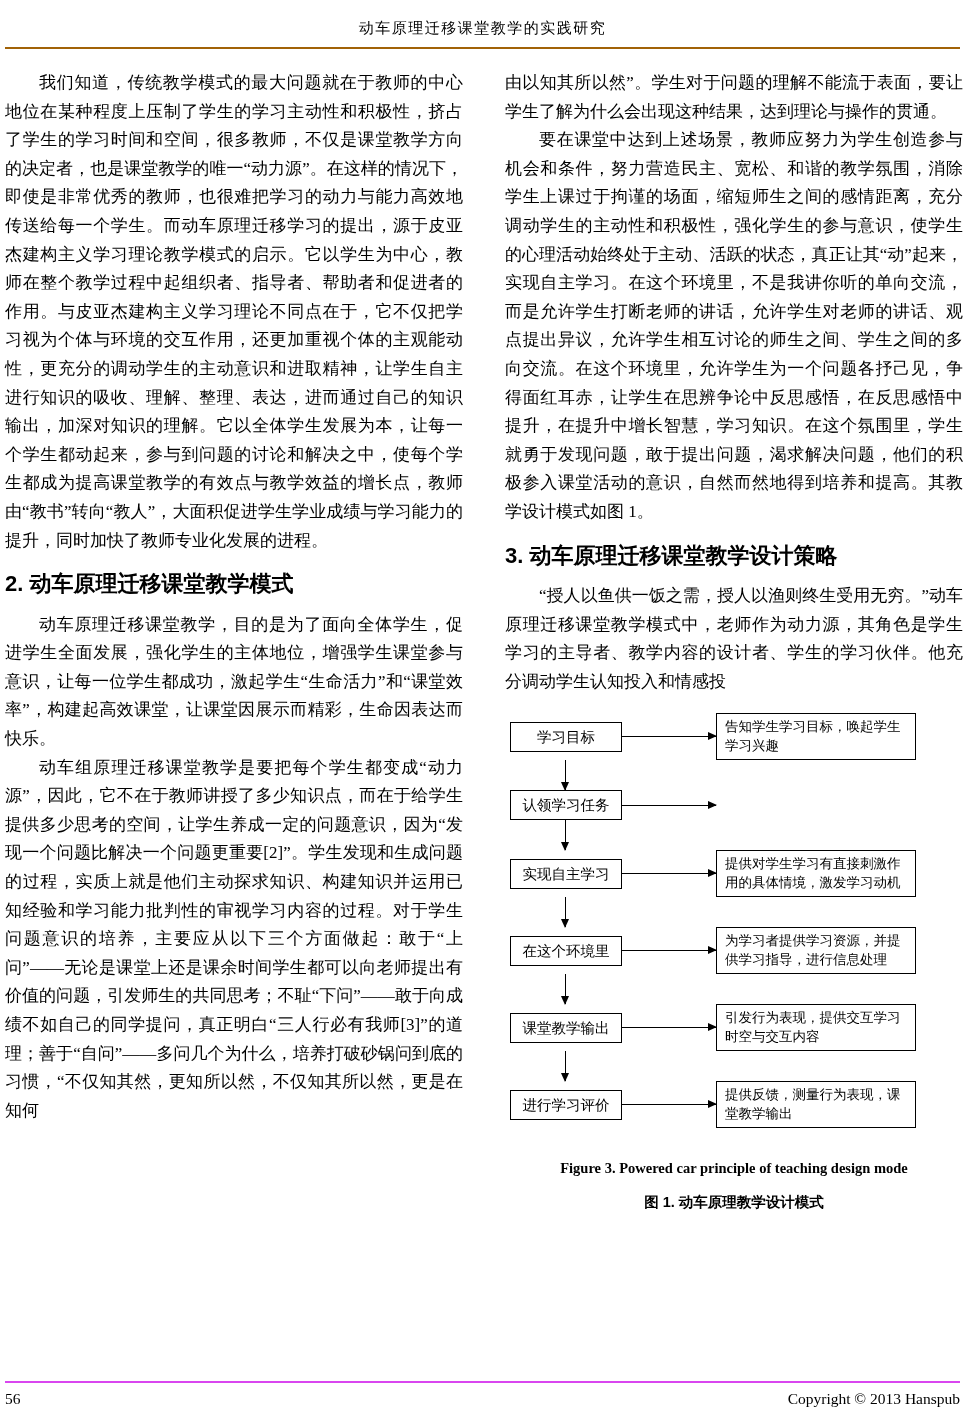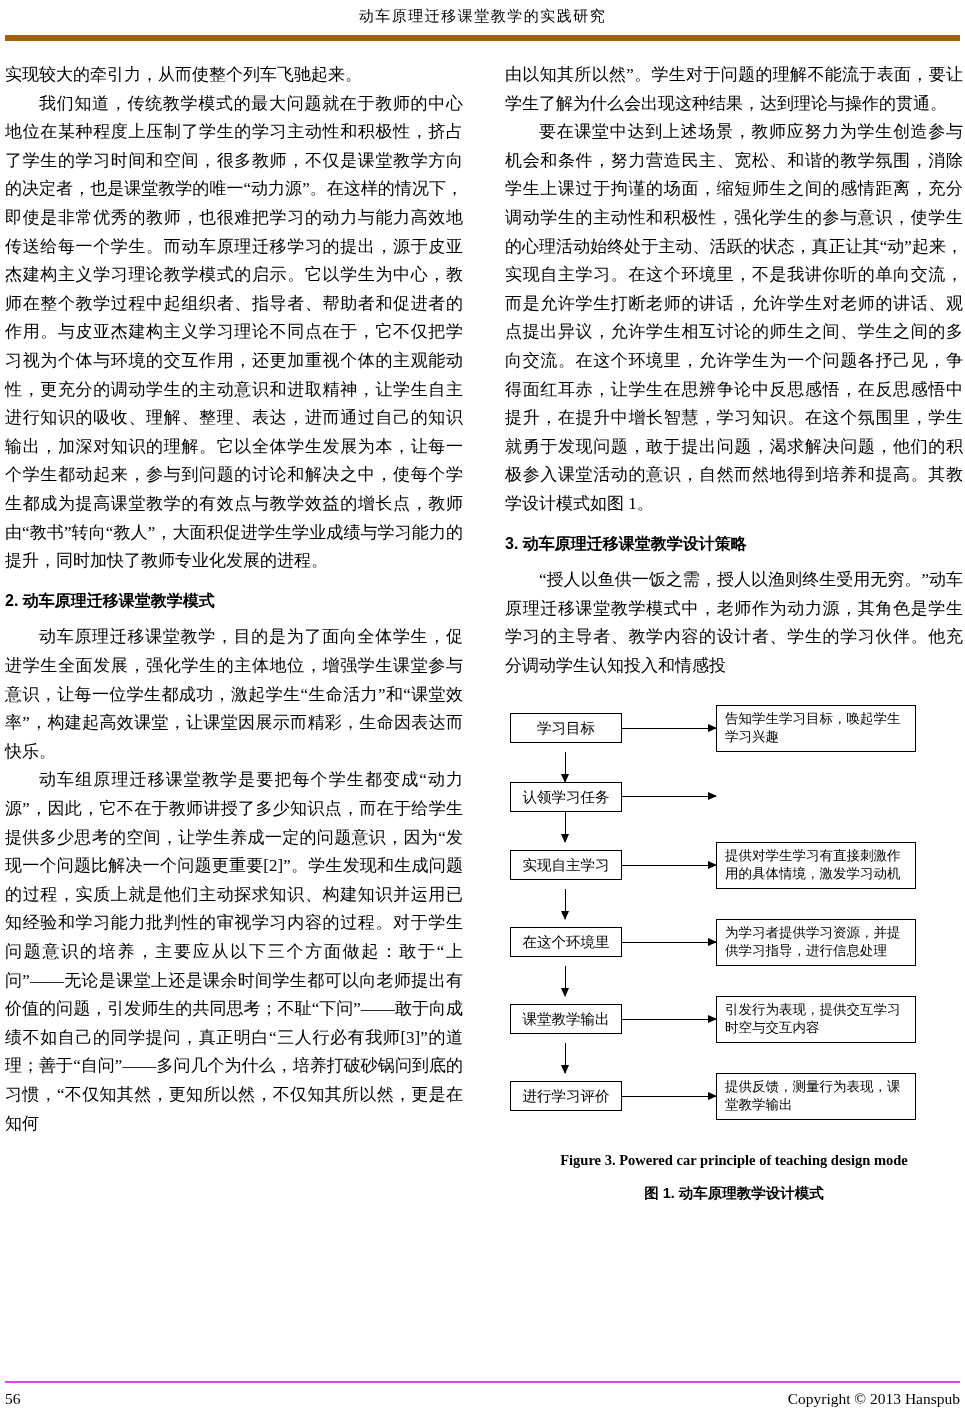--- a/index.html
+++ b/index.html
@@ -7,47 +7,47 @@
     position:relative;
     width:965px; height:1414px;
     margin:0 auto;
     box-sizing:border-box;
     background:#ffffff;
     color:#000;
     font-family:"Liberation Serif","DejaVu Serif",serif;
     overflow:hidden;
   }
   .header {
-    margin:0 5px;
+    margin:12px 5px;
     padding-top:7px;
     padding-bottom:9px;
-    border-bottom:6px solid #a16207;
+    border-bottom:2px solid #a16207;
     text-align:center;
   }
   .header-title { font-size:15px; letter-spacing:1.5px; }
 
   .columns { display:flex; gap:42px; margin:20px 5px 0 5px; }
   .col {
     width:458px; flex:none;
     font-size:17px; line-height:28.6px;
     text-align:justify;
   }
   .col p { margin:0; text-indent:2em; }
   .col p.noindent { text-indent:0; }
   h2 {
     font-family:"Liberation Sans","DejaVu Sans",sans-serif;
-    font-size:16px; font-weight:bold;
+    font-size:22px; font-weight:bold;
     margin:15px 0 12px 0;
     line-height:1.3;
     text-align:left;
     text-indent:0;
   }
 
   
-  .flowchart { margin-top:24px; }
+  .flowchart { margin-top:17px; }
   .frow { display:flex; align-items:center; margin-left:5px; }
   .step-box {
     flex:none; width:110px; min-height:28px;
     border:1px solid #000; background:#fff;
     display:flex; align-items:center; justify-content:center;
     font-size:14.5px; line-height:18px; text-align:center;
     position:relative; z-index:1;
   }
   .h-arrow { flex:none; width:94px; height:1px; background:#000; position:relative; }
   .h-arrow::after {
@@ -94,21 +94,20 @@
 
 <div class="page">
 
   <div class="header">
     <div class="header-title">动车原理迁移课堂教学的实践研究</div>
   </div>
 
   <div class="columns">
 
     <div class="col">
-      <p class="noindent">实现较大的牵引力，从而使整个列车飞驰起来。</p>
       <p>我们知道，传统教学模式的最大问题就在于教师的中心地位在某种程度上压制了学生的学习主动性和积极性，挤占了学生的学习时间和空间，很多教师，不仅是课堂教学方向的决定者，也是课堂教学的唯一“动力源”。在这样的情况下，即使是非常优秀的教师，也很难把学习的动力与能力高效地传送给每一个学生。而动车原理迁移学习的提出，源于皮亚杰建构主义学习理论教学模式的启示。它以学生为中心，教师在整个教学过程中起组织者、指导者、帮助者和促进者的作用。与皮亚杰建构主义学习理论不同点在于，它不仅把学习视为个体与环境的交互作用，还更加重视个体的主观能动性，更充分的调动学生的主动意识和进取精神，让学生自主进行知识的吸收、理解、整理、表达，进而通过自己的知识输出，加深对知识的理解。它以全体学生发展为本，让每一个学生都动起来，参与到问题的讨论和解决之中，使每个学生都成为提高课堂教学的有效点与教学效益的增长点，教师由“教书”转向“教人”，大面积促进学生学业成绩与学习能力的提升，同时加快了教师专业化发展的进程。</p>
       <h2>2. 动车原理迁移课堂教学模式</h2>
       <p>动车原理迁移课堂教学，目的是为了面向全体学生，促进学生全面发展，强化学生的主体地位，增强学生课堂参与意识，让每一位学生都成功，激起学生“生命活力”和“课堂效率”，构建起高效课堂，让课堂因展示而精彩，生命因表达而快乐。</p>
       <p>动车组原理迁移课堂教学是要把每个学生都变成“动力源”，因此，它不在于教师讲授了多少知识点，而在于给学生提供多少思考的空间，让学生养成一定的问题意识，因为“发现一个问题比解决一个问题更重要[2]”。学生发现和生成问题的过程，实质上就是他们主动探求知识、构建知识并运用已知经验和学习能力批判性的审视学习内容的过程。对于学生问题意识的培养，主要应从以下三个方面做起：敢于“上问”——无论是课堂上还是课余时间学生都可以向老师提出有价值的问题，引发师生的共同思考；不耻“下问”——敢于向成绩不如自己的同学提问，真正明白“三人行必有我师[3]”的道理；善于“自问”——多问几个为什么，培养打破砂锅问到底的习惯，“不仅知其然，更知所以然，不仅知其所以然，更是在知何</p>
     </div>
 
     <div class="col">
       <p class="noindent">由以知其所以然”。学生对于问题的理解不能流于表面，要让学生了解为什么会出现这种结果，达到理论与操作的贯通。</p>
       <p>要在课堂中达到上述场景，教师应努力为学生创造参与机会和条件，努力营造民主、宽松、和谐的教学氛围，消除学生上课过于拘谨的场面，缩短师生之间的感情距离，充分调动学生的主动性和积极性，强化学生的参与意识，使学生的心理活动始终处于主动、活跃的状态，真正让其“动”起来，实现自主学习。在这个环境里，不是我讲你听的单向交流，而是允许学生打断老师的讲话，允许学生对老师的讲话、观点提出异议，允许学生相互讨论的师生之间、学生之间的多向交流。在这个环境里，允许学生为一个问题各抒己见，争得面红耳赤，让学生在思辨争论中反思感悟，在反思感悟中提升，在提升中增长智慧，学习知识。在这个氛围里，学生就勇于发现问题，敢于提出问题，渴求解决问题，他们的积极参入课堂活动的意识，自然而然地得到培养和提高。其教学设计模式如图 1。</p>
       <h2>3. 动车原理迁移课堂教学设计策略</h2>

